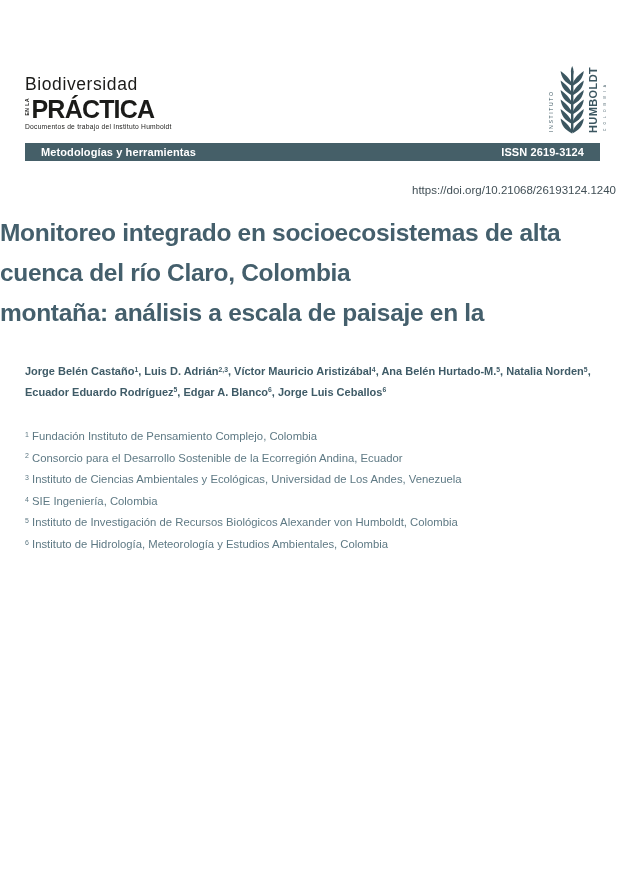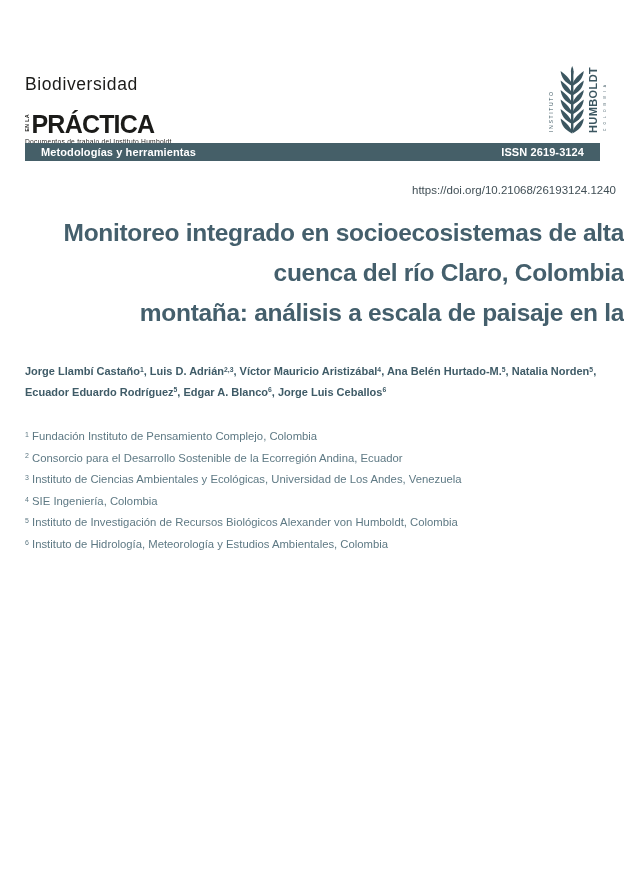--- a/index.html
+++ b/index.html
@@ -8,21 +8,21 @@
     width: 624px;
     height: 883px;
     background: #ffffff;
     font-family: "Liberation Sans", sans-serif;
     overflow: hidden;
   }
 
   
   .journal-logo { position: absolute; left: 25px; top: 76px; color: var(--logo-text, #1b1b19); }
   .jl-line1 { font-size: 17.5px; font-weight: 400; letter-spacing: 0.6px; line-height: 1; }
-  .jl-row { display: flex; align-items: center; margin-top: 19px; }
+  .jl-row { display: flex; align-items: flex-start; margin-top: 4px; }
   .jl-enla {
     writing-mode: vertical-rl;
     transform: rotate(180deg);
     font-size: 5px;
     font-weight: 700;
     letter-spacing: 0.5px;
     line-height: 1;
     margin-right: 1.5px;
     margin-bottom: 2px;
     white-space: nowrap;
@@ -46,21 +46,21 @@
     font-size: 11px; font-weight: 700; letter-spacing: 0.1px;
   }
 
   
   .doi-row { position: absolute; left: 41px; top: 180px; width: 575px; text-align: right; }
   .doi { color: var(--doi, #414f56); font-size: 11.5px; text-decoration: none; }
 
   
   .title {
     position: absolute; left: 0; top: 213px; width: 624px; margin: 0;
-    text-align: right;
+    text-align: left;
     color: var(--title, #445f6c);
     font-size: 24.5px; font-weight: 700; letter-spacing: -0.3px;
     line-height: 40px;
   }
   .title div { white-space: nowrap; }
 
   
   .authors {
     position: absolute; left: 25px; top: 361px; width: 590px;
     color: var(--authors, #3f5b67);
@@ -132,21 +132,21 @@
     <a class="doi" href="#">https://doi.org/10.21068/26193124.1240</a>
   </div>
 
   <h1 class="title">
       <div>Monitoreo integrado en socioecosistemas de alta</div>
       <div>cuenca del río Claro, Colombia</div>
       <div>montaña: análisis a escala de paisaje en la</div>
     </h1>
 
   <div class="authors">
-      <div class="a-line"><span>Jorge Llambí Castaño</span><sup>1</sup>, <span>Luis D. Adrián</span><sup>2,3</sup>, <span>Víctor Mauricio Aristizábal</span><sup>4</sup>, <span>Ana Belén Hurtado-M.</span><sup>5</sup>, <span>Natalia Norden</span><sup>5</sup>,</div>
+      <div class="a-line"><span>Jorge Belén Castaño</span><sup>1</sup>, <span>Luis D. Adrián</span><sup>2,3</sup>, <span>Víctor Mauricio Aristizábal</span><sup>4</sup>, <span>Ana Belén Hurtado-M.</span><sup>5</sup>, <span>Natalia Norden</span><sup>5</sup>,</div>
       <div class="a-line"><span>Ecuador Eduardo Rodríguez</span><sup>5</sup>, <span>Edgar A. Blanco</span><sup>6</sup>, <span>Jorge Luis Ceballos</span><sup>6</sup></div>
     </div>
 
   <div class="affiliations">
       <div class="f-line"><sup>1</sup> Fundación Instituto de Pensamiento Complejo, Colombia</div>
       <div class="f-line"><sup>2</sup> Consorcio para el Desarrollo Sostenible de la Ecorregión Andina, Ecuador</div>
       <div class="f-line"><sup>3</sup> Instituto de Ciencias Ambientales y Ecológicas, Universidad de Los Andes, Venezuela</div>
       <div class="f-line"><sup>4</sup> SIE Ingeniería, Colombia</div>
       <div class="f-line"><sup>5</sup> Instituto de Investigación de Recursos Biológicos Alexander von Humboldt, Colombia</div>
       <div class="f-line"><sup>6</sup> Instituto de Hidrología, Meteorología y Estudios Ambientales, Colombia</div>

